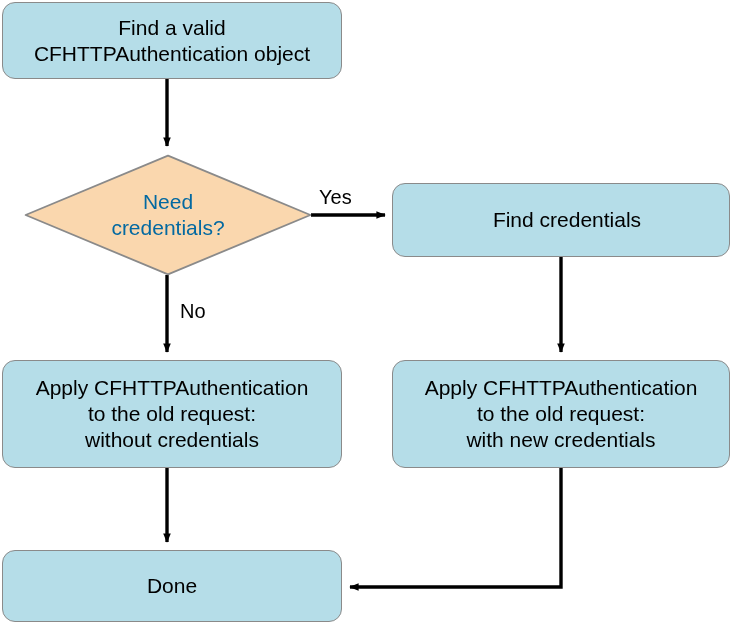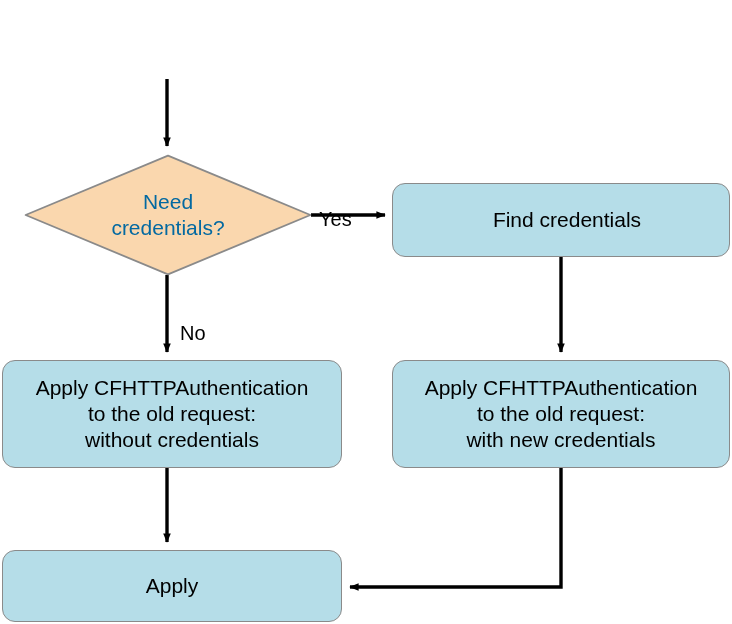--- a/index.html
+++ b/index.html
@@ -68,21 +68,20 @@
     width: 732px;
     height: 624px;
     pointer-events: none;
   }
   .edge-label {
     position: absolute;
     font-size: 20px;
     line-height: 22px;
     color: #000000;
     white-space: nowrap;
-    margin-top: 22px;
   }
 </style>
 </head>
 <body>
 
 <div id="canvas">
 
   <svg class="edge-layer" viewBox="0 0 732 624" width="732" height="624" xmlns="http://www.w3.org/2000/svg">
     <defs>
       <marker id="arrowhead" markerWidth="10" markerHeight="10" refX="8.6" refY="4" orient="auto" markerUnits="userSpaceOnUse">
@@ -118,20 +117,24 @@
     
     <g>
       <path d="M561,468 L561,587 L350,587" fill="none" stroke="#000000" stroke-width="3.4" marker-end="url(#arrowhead)"></path>
     </g>
   </svg>
 
   <div class="edge-label" style="left:319px; top:186px;">Yes</div>
 
   <div class="edge-label" style="left:180px; top:300px;">No</div>
 
+  <div class="node box" style="left:2px; top:2px; width:340px; height:77px;">
+    <span class="label">Find a valid
+CFHTTPAuthentication object</span>
+  </div>
 
   <div class="diamond-wrap" style="left:24px; top:154px; width:288px; height:122px;">
     <svg width="288" height="122" viewBox="0 0 288 122" xmlns="http://www.w3.org/2000/svg">
       <polygon points="144,1.6 286.4,61 144,120.4 1.6,61" fill="#fad7ae" stroke="#8a8a8a" stroke-width="1.8" stroke-linejoin="round"></polygon>
     </svg>
     <div class="diamond-label">Need
 credentials?</div>
   </div>
 
   <div class="node box" style="left:392px; top:183px; width:338px; height:74px;padding-left:12px;">
@@ -144,16 +147,16 @@
 without credentials</span>
   </div>
 
   <div class="node box" style="left:392px; top:360px; width:338px; height:108px;">
     <span class="label">Apply CFHTTPAuthentication
 to the old request:
 with new credentials</span>
   </div>
 
   <div class="node box" style="left:2px; top:550px; width:340px; height:72px;">
-    <span class="label">Apply</span>
+    <span class="label">Done</span>
   </div>
 
 </div>
 
 </body></html>

